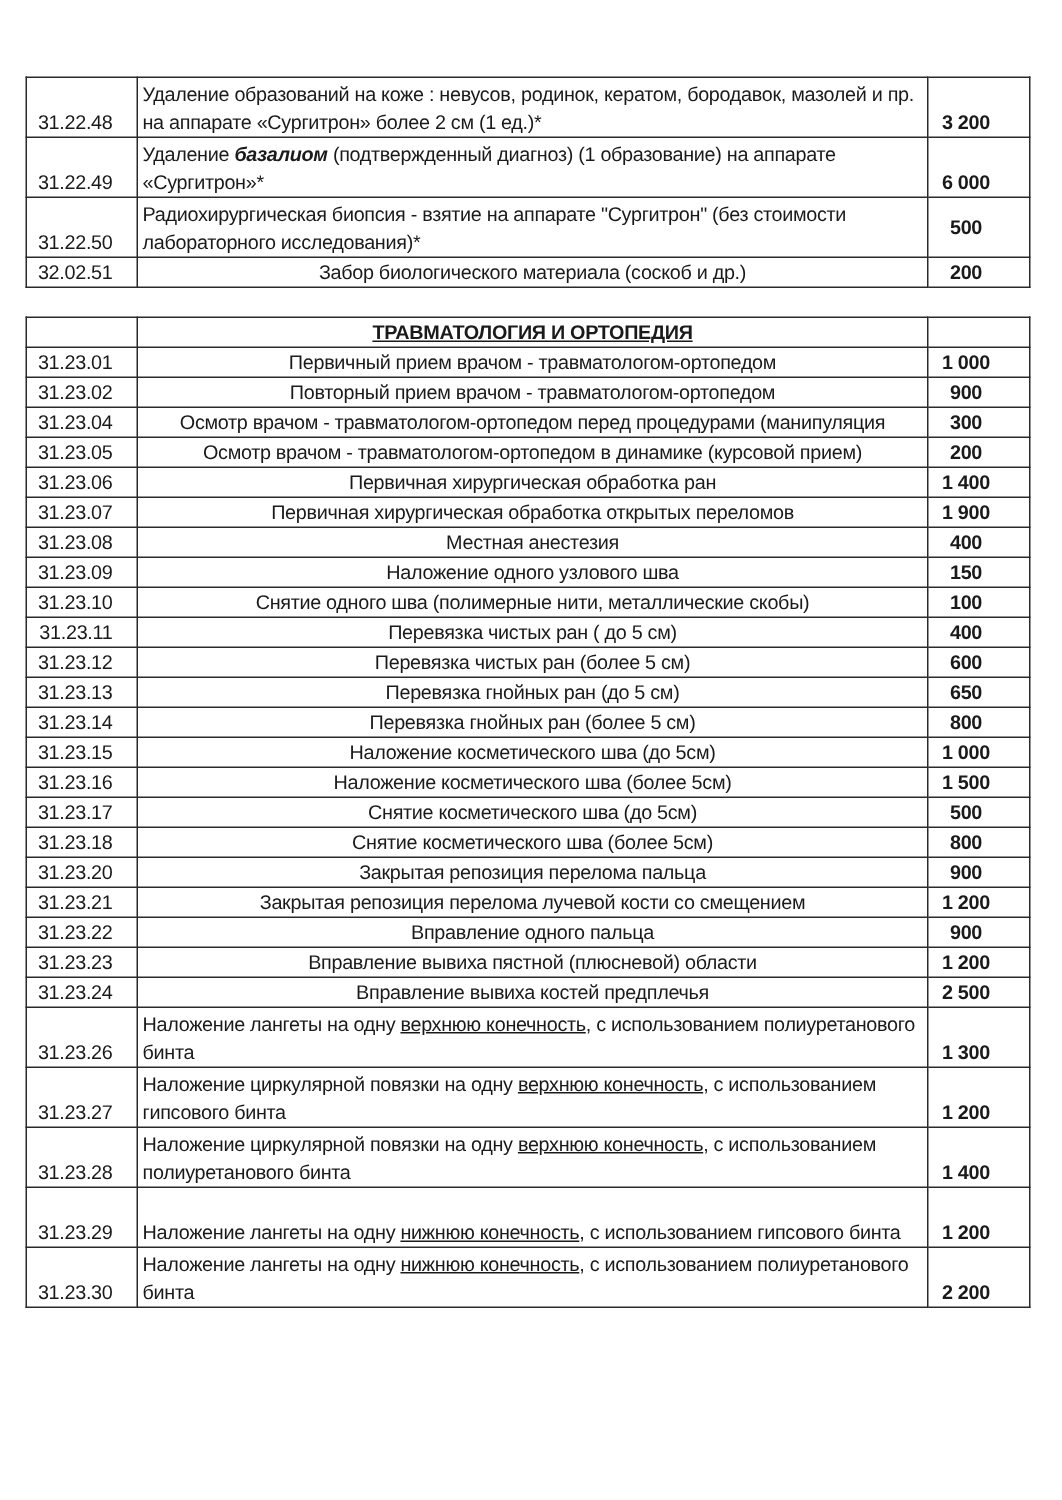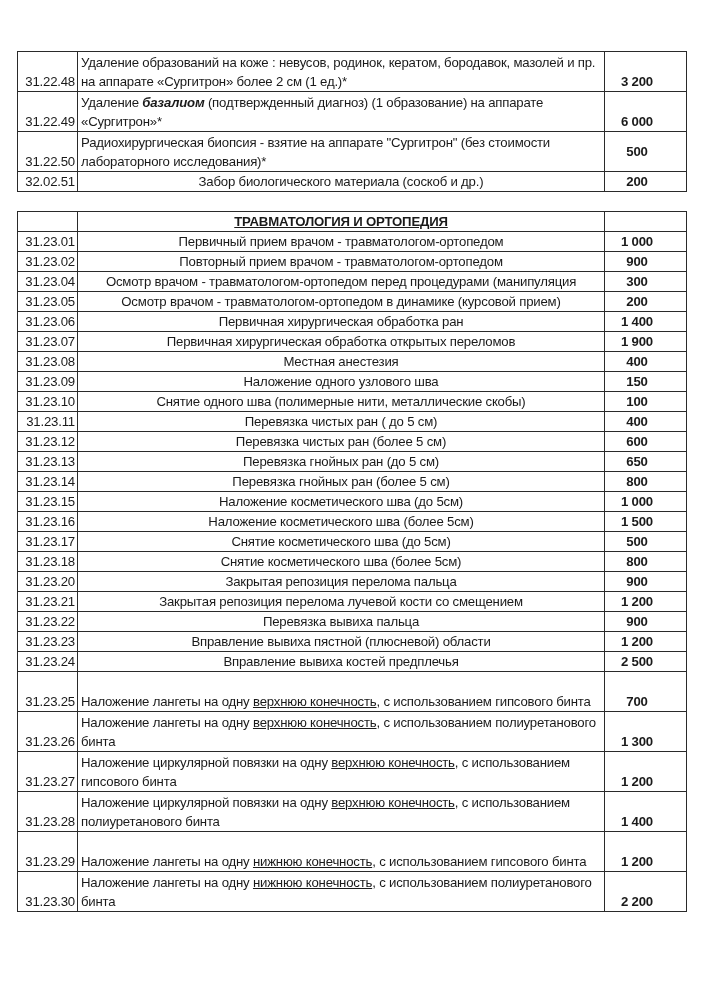--- a/index.html
+++ b/index.html
@@ -4,21 +4,21 @@
 <style>
   html, body { margin: 0; padding: 0; background: #ffffff; }
   body { width: 708px; height: 1000px; position: relative; overflow: hidden;
          font-family: "Liberation Sans", sans-serif; color: #1a1a1a; }
   table.price { position: absolute; left: 17px; width: 670px; border-collapse: collapse;
                 table-layout: fixed; font-size: 13.2px; letter-spacing: -0.2px; }
   table.price td { border: 1px solid #2a2a2a; padding: 0 3px; vertical-align: bottom;
                    line-height: 19px; white-space: nowrap; overflow: hidden; }
   table.price tr.single td { height: 19px; }
   table.price tr.double td { height: 39px; }
-  table.price td.code { width: 54px; text-align: right; padding-right: 2px; }
+  table.price td.code { width: 54px; text-align: right; padding-right: 16px; }
   table.price td.desc { width: 520px; white-space: normal; }
   table.price tr.single td.desc { white-space: nowrap; text-overflow: clip; text-align: center; }
   table.price td.price-cell { text-align: center; font-weight: bold; padding-right: 20px; }
   table.price td.price-mid { vertical-align: middle; }
   td.section-title { text-align: center; font-weight: bold; text-decoration: underline; margin-top: 13px; }
   .u { text-decoration: underline; }
   .bi { font-weight: bold; font-style: italic; }
   #t1 { top: 51px; }
   #t2 { top: 211px; }
 </style>
@@ -147,37 +147,32 @@
         <td class="desc"><span>Закрытая репозиция перелома пальца</span></td>
         <td class="price-cell">900</td>
       </tr>
       <tr class="single">
         <td class="code">31.23.21</td>
         <td class="desc"><span>Закрытая репозиция перелома лучевой кости со смещением</span></td>
         <td class="price-cell">1 200</td>
       </tr>
       <tr class="single">
         <td class="code">31.23.22</td>
-        <td class="desc"><span>Перевязка вывиха  пальца</span></td>
+        <td class="desc"><span>Вправление одного  пальца</span></td>
         <td class="price-cell">900</td>
       </tr>
       <tr class="single">
         <td class="code">31.23.23</td>
         <td class="desc"><span>Вправление вывиха  пястной  (плюсневой)  области</span></td>
         <td class="price-cell">1 200</td>
       </tr>
       <tr class="single">
         <td class="code">31.23.24</td>
         <td class="desc"><span>Вправление вывиха  костей предплечья</span></td>
         <td class="price-cell">2 500</td>
-      </tr>
-      <tr class="double">
-        <td class="code">31.23.25</td>
-        <td class="desc"><span>Наложение лангеты на одну </span><span class="u">верхнюю конечность</span><span>, с использованием гипсового бинта</span></td>
-        <td class="price-cell">700</td>
       </tr>
       <tr class="double">
         <td class="code">31.23.26</td>
         <td class="desc"><span>Наложение лангеты на одну </span><span class="u">верхнюю конечность</span><span>, с использованием полиуретанового  бинта</span></td>
         <td class="price-cell">1 300</td>
       </tr>
       <tr class="double">
         <td class="code">31.23.27</td>
         <td class="desc"><span>Наложение  циркулярной повязки на одну </span><span class="u">верхнюю конечность</span><span>, с использованием гипсового бинта</span></td>
         <td class="price-cell">1 200</td>

